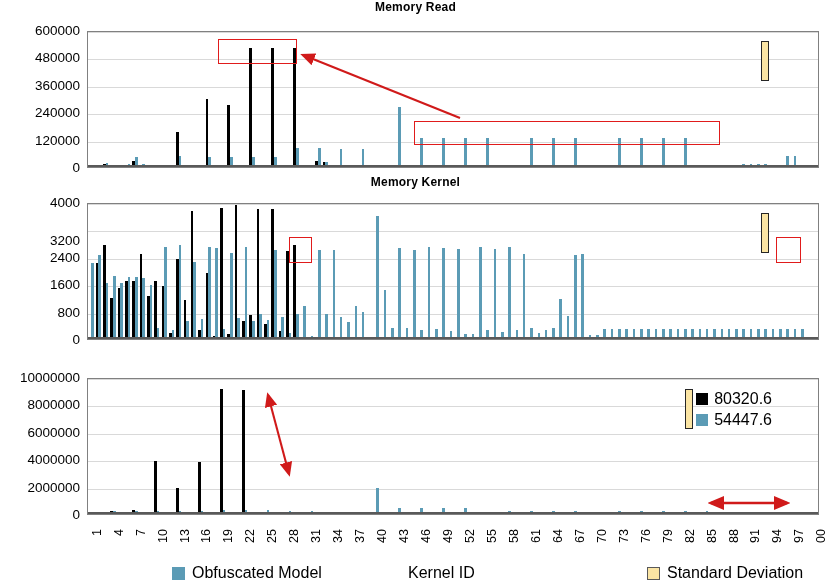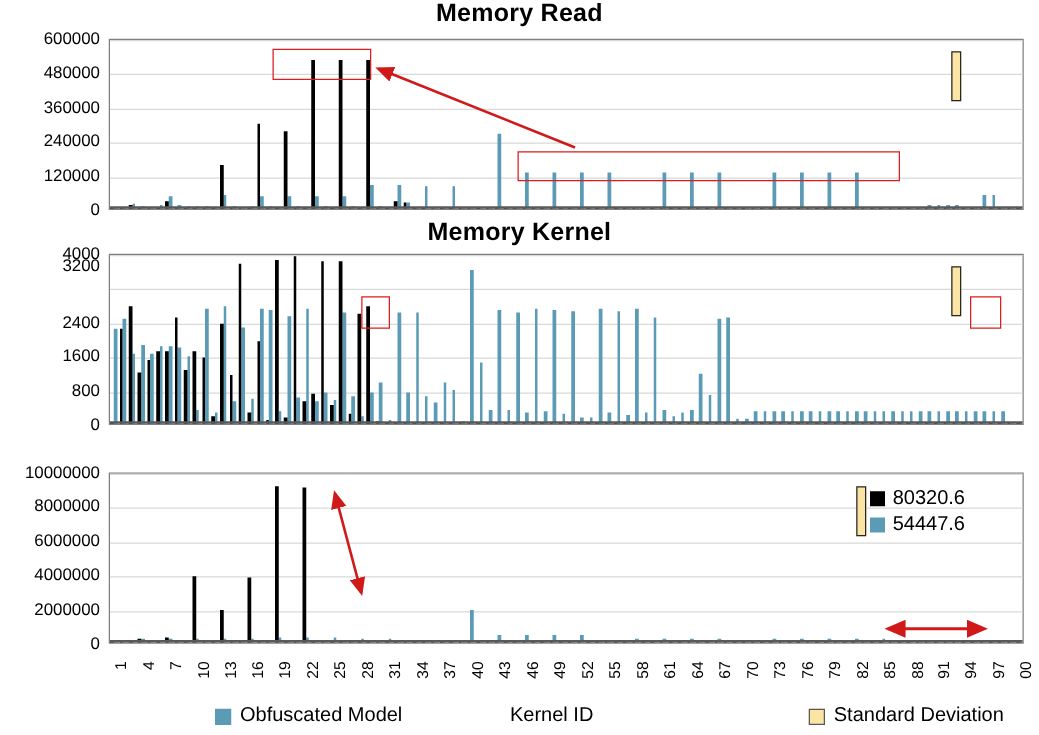--- a/index.html
+++ b/index.html
@@ -2,21 +2,21 @@
 <html><head>
 <meta charset="utf-8">
 <style>
   html,body{margin:0;padding:0;background:#ffffff;}
   body{width:831px;height:588px;font-family:"Liberation Sans",sans-serif;color:#000;overflow:hidden;}
   #root{position:relative;width:831px;height:588px;}
 
   .panel{position:absolute;left:0;width:831px;}
   .panel-title{
     position:absolute;top:0;left:0;width:831px;text-align:center;
-    font-size:20px;font-weight:bold;letter-spacing:.2px;
+    font-size:12px;font-weight:bold;letter-spacing:.2px;
   }
 
   
   .ylabels{position:absolute;left:0;width:84px;}
   .ylab{position:absolute;right:4px;font-size:13.5px;line-height:13px;text-align:right;white-space:nowrap;transform:translateY(-7px);}
 
   
   .plot{
     position:absolute;
     border:1.6px solid #808080;
@@ -293,21 +293,21 @@
     <div class="redbox" style="left:414px;top:121px;width:306px;height:24px;"></div>
   </div>
 
   <div class="panel" id="panel1" style="top:175px;height:174px;">
     <div class="panel-title">Memory Kernel</div>
     <div class="ylabels" id="ylabels1" style="top: 28px; height: 137px;">
         <div class="ylab" style="top: 137px;">0</div>
         <div class="ylab" style="top: 109.6px;">800</div>
         <div class="ylab" style="top: 82.2px;">1600</div>
         <div class="ylab" style="top: 54.8px;">2400</div>
-        <div class="ylab" style="top: 10px; text-align: center;">3200</div>
+        <div class="ylab" style="top: 38px; text-align: center;">3200</div>
         <div class="ylab" style="top: 0px;">4000</div>
       </div>
     <div class="plot" id="plot1" style="left:87px;top:28px;width:732px;height:137px;">
         <div class="grid-line" style="top: 0px;"></div>
         <div class="grid-line" style="top: 27.4px;"></div>
         <div class="grid-line" style="top: 54.8px;"></div>
         <div class="grid-line" style="top: 82.2px;"></div>
         <div class="grid-line" style="top: 109.6px;"></div>
       <div class="bars" id="bars1">
           <div class="bar obf" style="left: 3px; width: 2.6px; height: 76.035px;"></div>

